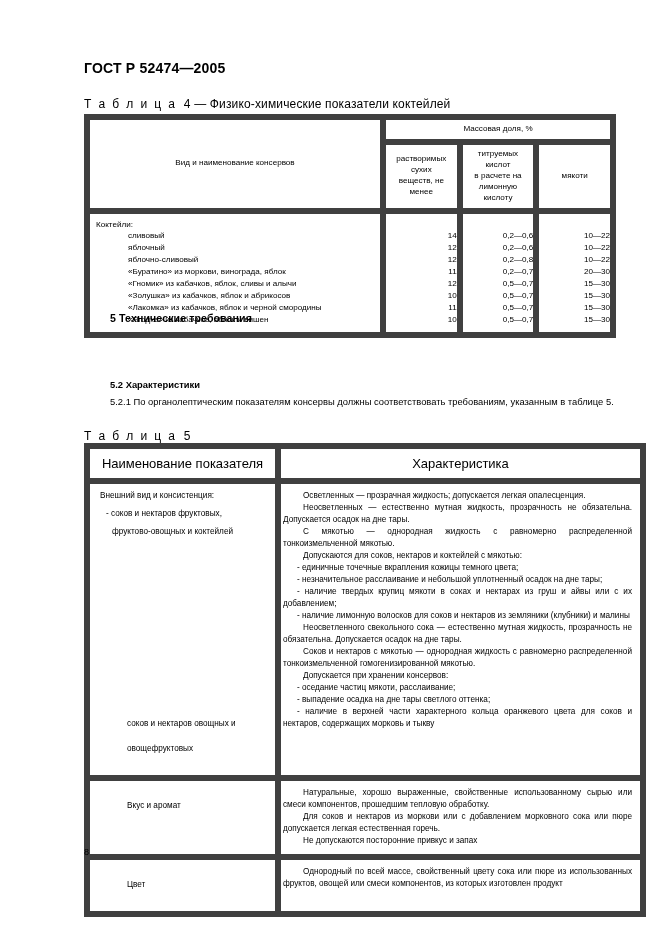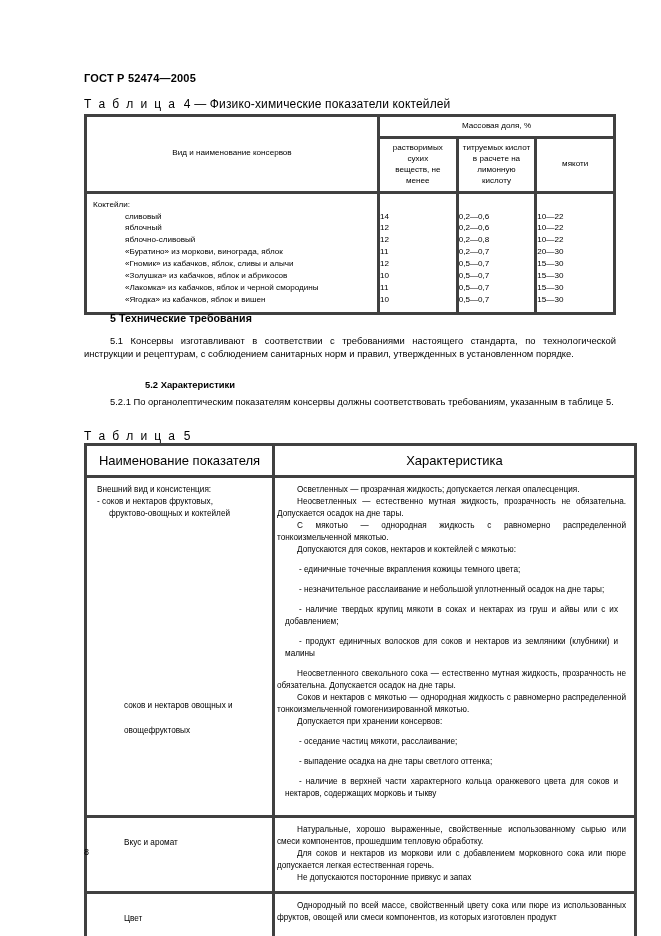--- a/index.html
+++ b/index.html
@@ -21,22 +21,22 @@
     left: 0; top: 0;
     width: 661px;
     height: 936px;
     overflow: hidden;
   }
 
   
   .doc-header {
     position: absolute;
     left: 84px;
-    top: 72px;
-    font-size: 11px;
+    top: 60px;
+    font-size: 14px;
     font-weight: bold;
     letter-spacing: 0.2px;
   }
 
   
   .table-caption {
     position: absolute;
     font-size: 12px;
     letter-spacing: 0.15px;
     white-space: nowrap;
@@ -46,21 +46,21 @@
   }
 
   
   .gost-table {
     position: absolute;
     border-collapse: collapse;
     table-layout: fixed;
     font-size: 8.1px;
   }
   .gost-table td, .gost-table th {
-    border: 3px solid #404040;
+    border: 6px solid #404040;
     padding: 0;
     vertical-align: top;
     font-weight: normal;
   }
 
   
   #table4 {
     left: 84px;
     top: 114px;
     width: 532px;
@@ -82,41 +82,40 @@
   #table4 .grp {
     padding-left: 6px;
     line-height: 1.47;
   }
   #table4 .itm {
     padding-left: 38px;
     line-height: 1.47;
     white-space: nowrap;
   }
   #table4 .num-cell {
-    text-align: left;
+    text-align: right;
     padding: 5px 0 6px 0;
     line-height: 1.47;
   }
   #table4 .num-cell .blank { visibility: hidden; }
   #table4 .num-cell div { white-space: nowrap; }
 
   
   .sec-heading {
     position: absolute;
     left: 110px;
     font-size: 10.6px;
     font-weight: bold;
     letter-spacing: 0.1px;
   }
   .sub-heading {
     position: absolute;
     left: 110px;
     font-size: 9.4px;
     font-weight: bold;
-    margin-left: 35px;
   }
   .body-para {
     position: absolute;
     left: 84px;
     width: 532px;
     font-size: 9.4px;
     line-height: 1.42;
     text-align: justify;
     text-indent: 26px;
   }
@@ -137,26 +136,26 @@
   }
   #table5 td {
     font-size: 8.2px;
     line-height: 1.465;
     padding: 6px 7px 7px 7px;
   }
   #table5 td.ind-cell   { padding-left: 10px; }
   #table5 td.char-cell  { padding-left: 2px; padding-right: 8px; text-align: justify; }
 
   #table5 .ind-title   { margin: 0; }
-  #table5 .ind-sub     { margin: 0; padding-left: 7px; text-indent: -7px; }
+  #table5 .ind-sub     { margin: 6px; padding-left: 7px; text-indent: -7px; }
   #table5 .ind-sub2    { margin: 0; padding-left: 12px; }
   #table5 .ind-mid     { margin: 13px; padding-left: 14px; }
 
   #table5 p.p-ind  { margin: 0; text-indent: 20px; text-align: justify; }
-  #table5 p.p-dash { margin: 8px; text-indent: 14px; text-align: justify; }
+  #table5 p.p-dash { margin: 0; text-indent: 14px; text-align: justify; }
   #table5 p.p-last { margin: 0; text-indent: 20px; text-align: left; }
 
   
   .folio {
     position: absolute;
     left: 84px;
     top: 847px;
     font-size: 9px;
   }
 </style>
@@ -238,21 +237,20 @@
           <div>15—30</div>
           <div>15—30</div>
           <div>15—30</div>
         </td>
       </tr>
     </tbody>
   </table>
 
   <div class="sec-heading" style="top:312px;">5  Технические требования</div>
 
-  <div class="body-para" style="top:334px;">5.1  Консервы изготавливают в соответствии с требованиями настоящего стандарта, по технологической инструкции и рецептурам, с соблюдением санитарных норм и правил, утвержденных в установленном порядке.</div>
 
   <div class="sub-heading" style="top:379px;">5.2  Характеристики</div>
 
   <div class="body-para" style="top:395px;">5.2.1  По органолептическим показателям консервы должны соответствовать требованиям, указанным в таблице 5.</div>
 
   <div class="table-caption" style="left:84px; top:429px;">
     <span class="spaced">Т а б л и ц а</span><span>&nbsp;&nbsp;</span><span>5</span>
   </div>
 
   <table class="gost-table" id="table5">
@@ -274,21 +272,21 @@
           <p class="ind-mid">овощефруктовых</p>
         </td>
         <td class="char-cell">
           <p class="p-ind">Осветленных — прозрачная жидкость; допускается легкая опалесценция.</p>
           <p class="p-ind">Неосветленных — естественно мутная жидкость, прозрачность не обязательна. Допускается осадок на дне тары.</p>
           <p class="p-ind">С мякотью — однородная жидкость с равномерно распределенной тонкоизмельченной мякотью.</p>
           <p class="p-ind">Допускаются для соков, нектаров и коктейлей с мякотью:</p>
           <p class="p-dash">- единичные точечные вкрапления кожицы темного цвета;</p>
           <p class="p-dash">- незначительное расслаивание и небольшой уплотненный осадок на дне тары;</p>
           <p class="p-dash">- наличие твердых крупиц мякоти в соках и нектарах из груш и айвы или с их добавлением;</p>
-          <p class="p-dash">- продукт единичных волосков для соков и нектаров из земляники (клубники) и малины</p>
+          <p class="p-dash">- наличие лимонную волосков для соков и нектаров из земляники (клубники) и малины</p>
           <p class="p-ind">Неосветленного свекольного сока — естественно мутная жидкость, прозрачность не обязательна. Допускается осадок на дне тары.</p>
           <p class="p-ind">Соков и нектаров с мякотью — однородная жидкость с равномерно распределенной тонкоизмельченной гомогенизированной мякотью.</p>
           <p class="p-ind">Допускается при хранении консервов:</p>
           <p class="p-dash">- оседание частиц мякоти, расслаивание;</p>
           <p class="p-dash">- выпадение осадка на дне тары светлого оттенка;</p>
           <p class="p-dash">- наличие в верхней части характерного кольца оранжевого цвета для соков и нектаров, содержащих морковь и тыкву</p>
         </td>
       </tr>
 
       <tr>

